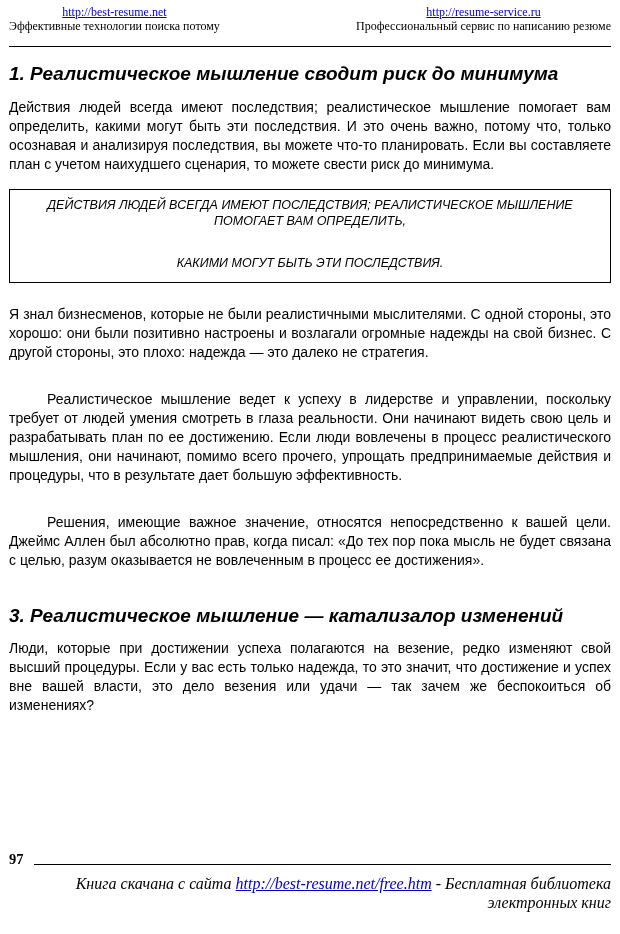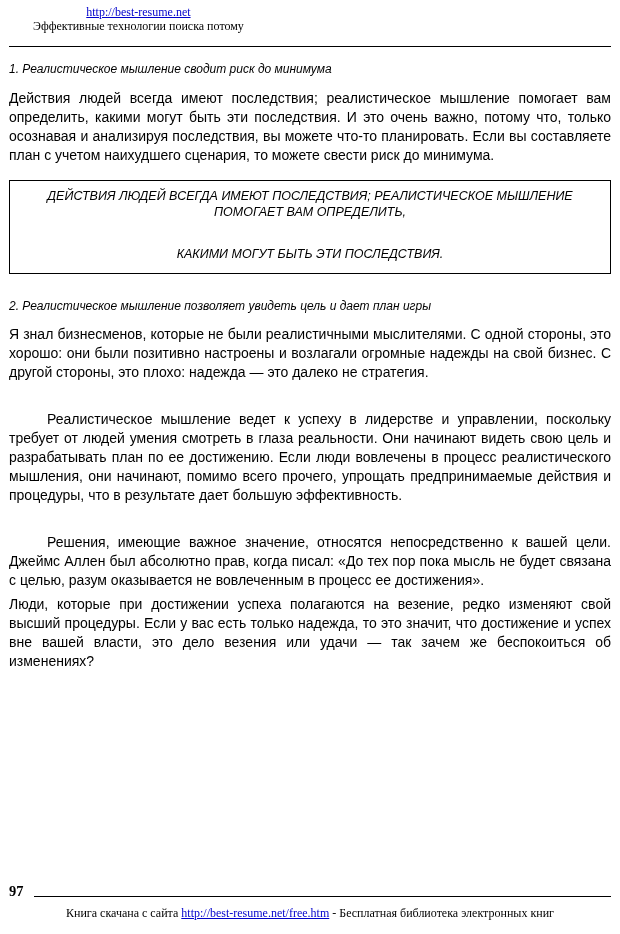--- a/index.html
+++ b/index.html
@@ -17,37 +17,36 @@
     overflow: hidden;
   }
   
   .top-header {
     display: flex;
     justify-content: space-between;
     align-items: flex-start;
     font-family: "Liberation Serif", serif;
     font-size: 12px;
     line-height: 1.18;
-    margin-left: 24px;
   }
   .header-col { text-align: center; }
   a.link {
     color: #0000cc;
     text-decoration: underline;
     cursor: pointer;
   }
   .header-rule {
     border: none;
     border-top: 1.4px solid #000;
     margin: 13px 0 0 0;
   }
   
   .sec-heading {
-    font-size: 12px;
-    font-weight: normal;
+    font-size: 19px;
+    font-weight: bold;
     font-style: italic;
     line-height: 1.28;
     margin: 25px 0 11px 0;
   }
   .sec-heading.first { margin-top: 15px; }
   .sec-heading.third { margin-top: 34px; }
   
   .body-par {
     font-size: 14px;
     line-height: 19px;
@@ -63,74 +62,79 @@
     text-align: center;
     font-style: italic;
     font-size: 12.5px;
     line-height: 16px;
   }
   .quote-box .quote-line { margin: 0; }
   .quote-box .quote-line + .quote-line { margin-top: 26px; }
   
   .footer {
     position: absolute;
-    left: 9px; right: 9px; bottom: 14px;
+    left: 9px; right: 9px; bottom: 22px;
   }
   .pagenum-row {
     display: flex;
     align-items: flex-end;
   }
   .page-number {
     font-family: "Liberation Serif", serif;
     font-weight: bold;
     font-size: 14.5px;
     line-height: 1;
   }
   .footer-divider {
     flex: 1;
     border-top: 1.2px solid #000;
     margin: 0 0 2px 10px;
   }
   .footer-credit {
     margin-top: 7px;
-    text-align: center;
+    text-align: right;
     font-family: "Liberation Serif", serif;
-    font-size: 12px;
+    font-size: 16px;
     line-height: 1.2;
+    font-style: italic;
   }
 </style>
 </head>
 <body>
 
 <div class="page">
 
   <div class="top-header">
     <div class="header-col">
       <a class="link">http://best-resume.net</a>
       <div>Эффективные технологии поиска потому</div>
+    </div>
+    <div class="header-col">
+      <a class="link">http://resume-service.ru</a>
+      <div>Профессиональный сервис по написанию резюме</div>
     </div>
   </div>
 
   <hr class="header-rule">
 
   <h1 class="sec-heading first">1. Реалистическое мышление сводит риск до минимума</h1>
 
   <p class="body-par">Действия людей всегда имеют последствия; реалистическое мышление помогает вам определить, какими могут быть эти последствия. И это очень важно, потому что, только осознавая и анализируя последствия, вы можете что-то планировать. Если вы составляете план с учетом наихудшего сценария, то можете свести риск до минимума.</p>
 
   <div class="quote-box">
     <p class="quote-line">ДЕЙСТВИЯ ЛЮДЕЙ ВСЕГДА ИМЕЮТ ПОСЛЕДСТВИЯ; РЕАЛИСТИЧЕСКОЕ МЫШЛЕНИЕ ПОМОГАЕТ ВАМ ОПРЕДЕЛИТЬ,</p>
     <p class="quote-line">КАКИМИ МОГУТ БЫТЬ ЭТИ ПОСЛЕДСТВИЯ.</p>
   </div>
 
-  <h1 class="sec-heading">2. Реалистическое мышление позволяет увидеть цель и дает план игры</h1>
 
   <p class="body-par">Я знал бизнесменов, которые не были реалистичными мыслителями. С одной стороны, это хорошо: они были позитивно настроены и возлагали огромные надежды на свой бизнес. С другой стороны, это плохо: надежда — это далеко не стратегия.</p>
   <p class="body-par indent">Реалистическое мышление ведет к успеху в лидерстве и управлении, поскольку требует от людей умения смотреть в глаза реальности. Они начинают видеть свою цель и разрабатывать план по ее достижению. Если люди вовлечены в процесс реалистического мышления, они начинают, помимо всего прочего, упрощать предпринимаемые действия и процедуры, что в результате дает большую эффективность.</p>
   <p class="body-par indent">Решения, имеющие важное значение, относятся непосредственно к вашей цели. Джеймс Аллен был абсолютно прав, когда писал: «До тех пор пока мысль не будет связана с целью, разум оказывается не вовлеченным в процесс ее достижения».</p>
 
+  <h1 class="sec-heading third">3. Реалистическое мышление — катализалор изменений</h1>
 
   <p class="body-par">Люди, которые при достижении успеха полагаются на везение, редко изменяют свой высший процедуры. Если у вас есть только надежда, то это значит, что достижение и успех вне вашей власти, это дело везения или удачи — так зачем же беспокоиться об изменениях?</p>
 
   <div class="footer">
     <div class="pagenum-row">
       <span class="page-number">97</span>
       <span class="footer-divider"></span>
     </div>
     <div class="footer-credit"><span>Книга скачана с сайта </span><a class="link">http://best-resume.net/free.htm</a><span> - Бесплатная библиотека электронных книг</span></div>
   </div>

